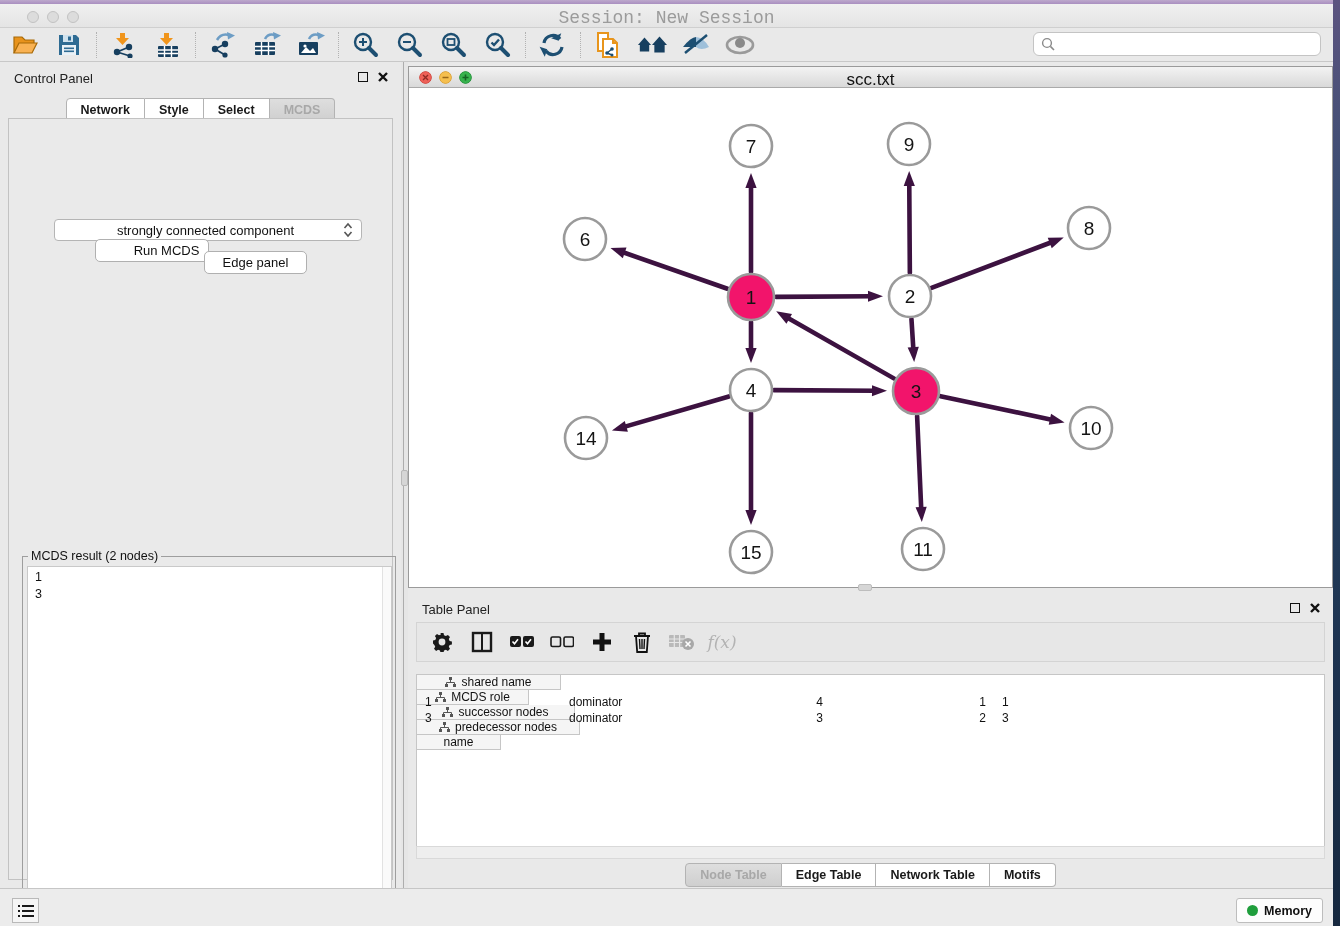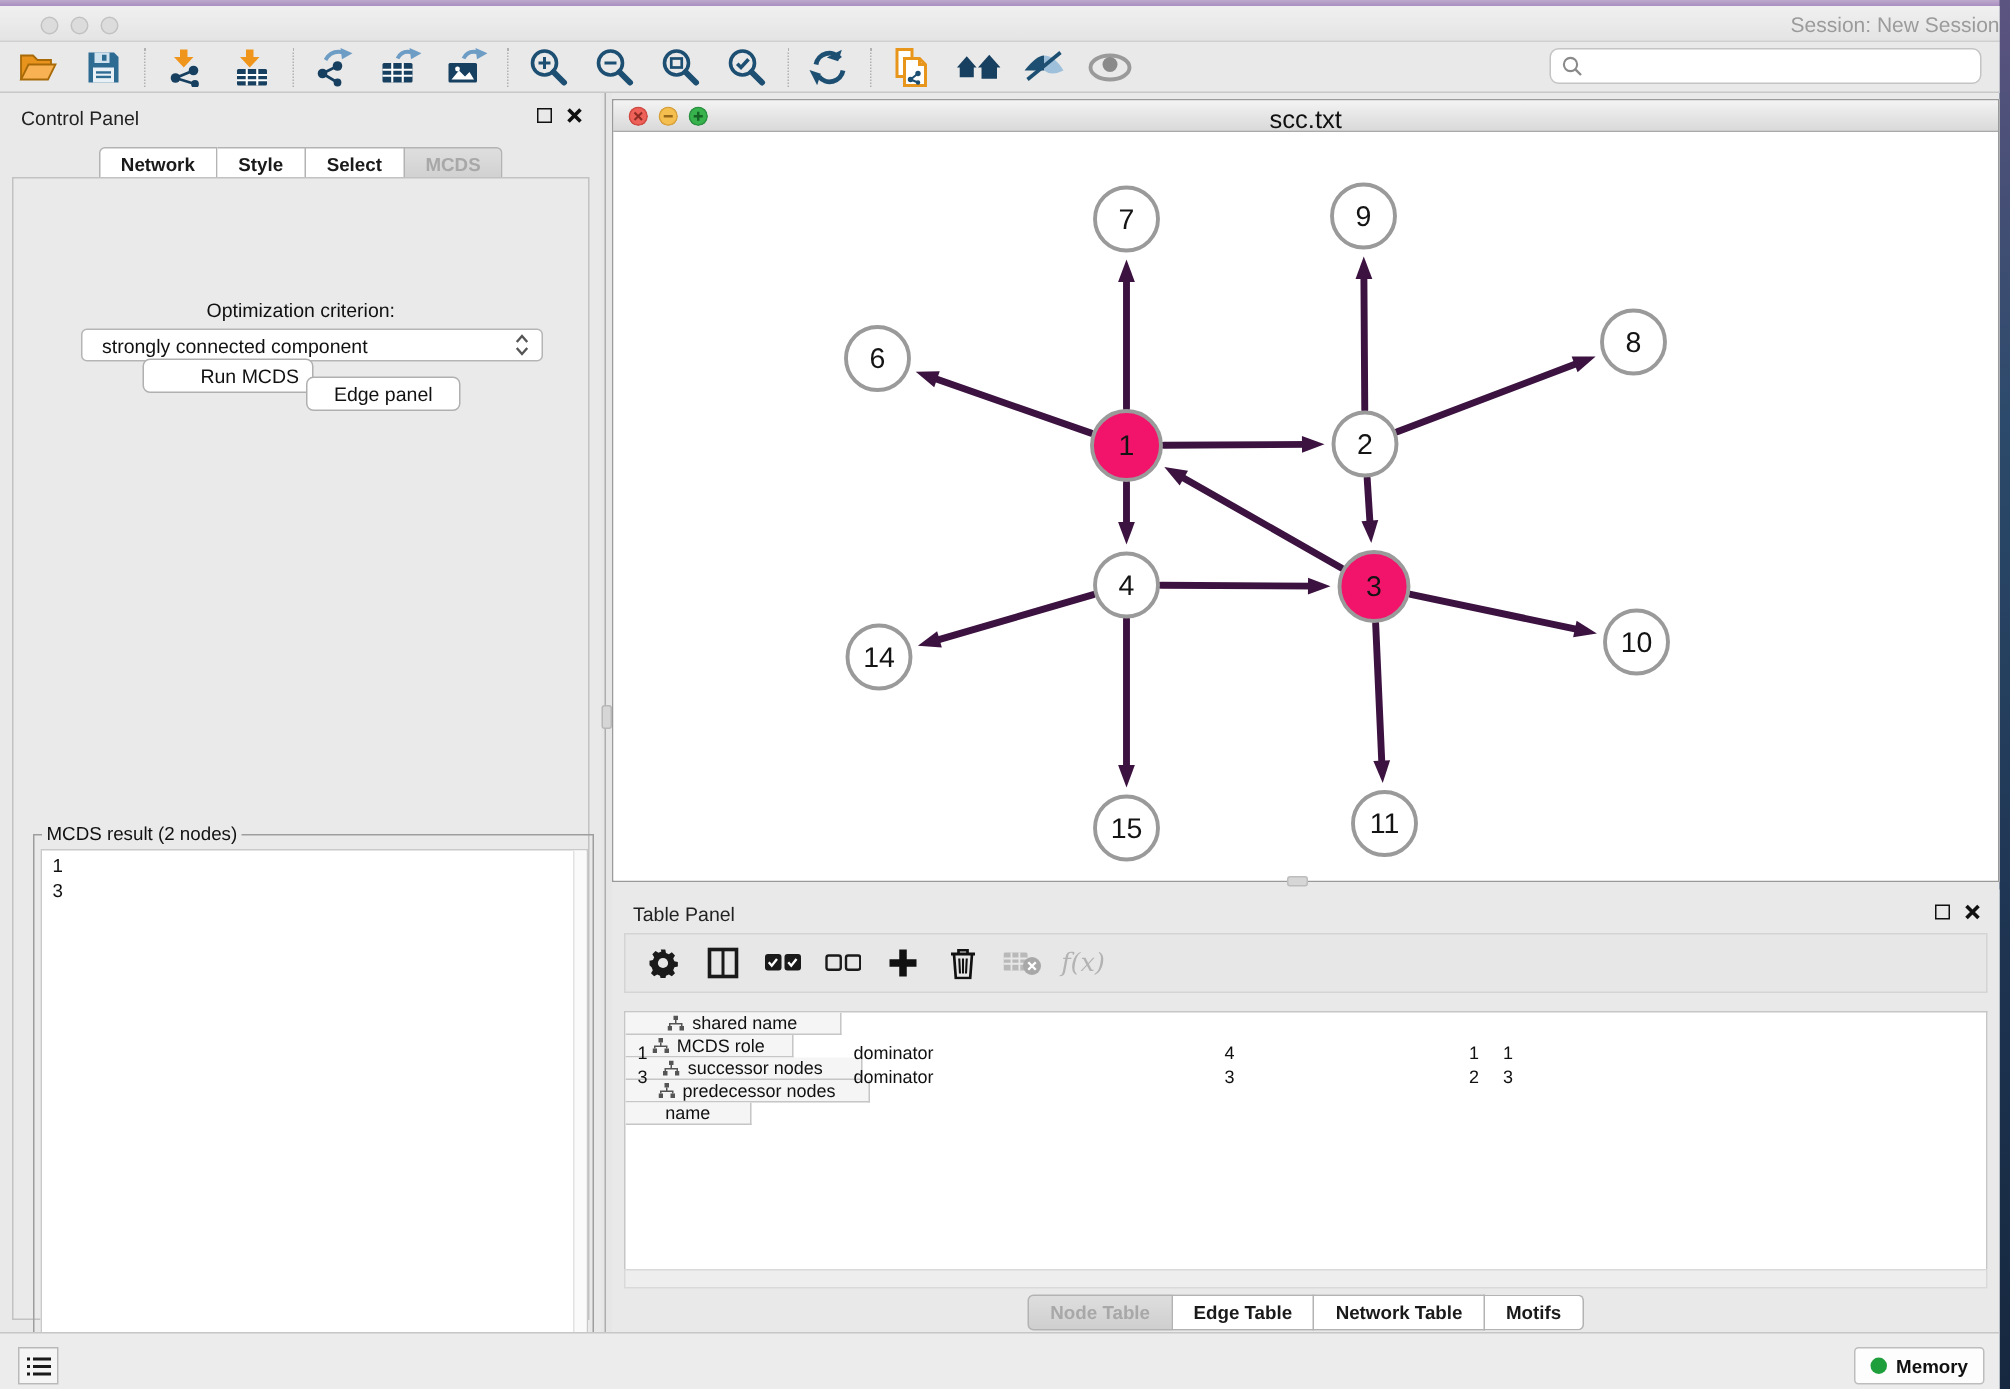--- a/index.html
+++ b/index.html
@@ -8,22 +8,22 @@
   .desktop-top { position:absolute; left:0; top:0; width:1340px; height:4px;
 romeo    background:linear-gradient(#bda9cc,#a98fc0); }
   .desktop-top { background:linear-gradient(#bda9cc,#a98fc0); }
   .desktop-right { position:absolute; right:0; top:0; width:7px; height:926px;
     background:linear-gradient(180deg,#5c5480 0%, #2c4a6b 30%, #1d3350 70%, #16283f 100%); }
   .app { position:absolute; left:0; top:4px; width:1333px; height:922px; background:#e9e9e9; }
 
   
   .titlebar { position:absolute; left:0; top:0; width:100%; height:24px;
     background:linear-gradient(#f0f0f0,#e4e4e4); border-bottom:1px solid #cfcfcf; }
-  .titlebar .title { position:absolute; left:0; right:0; top:4px; text-align:right;
-    font-size:14px; color:#9b9b9b; }
+  .titlebar .title { position:absolute; left:0; right:0; top:4px; text-align:center;
+    font-size:18px; color:#9b9b9b;font-family:Liberation Mono, monospace; }
   .tl-btn { position:absolute; top:7px; width:12px; height:12px; border-radius:50%;
     background:#dcdcdc; border:1px solid #c2c2c2; }
 
   
   .toolbar { position:absolute; left:0; top:24px; width:100%; height:34px; background:#e9e9e9;
     border-bottom:1px solid #c8c8c8; display:flex; align-items:center; }
   .tb-icon { width:30px; height:30px; display:flex; align-items:center; justify-content:center; cursor:default; }
   .tb-sep { width:1px; height:26px; border-left:1px dotted #b2b2b2; margin:0 12px; }
   .searchbox { position:absolute; right:12px; top:4px; width:288px; height:24px; background:#fff;
     border:1px solid #c4c4c4; border-radius:6px; display:flex; align-items:center; padding-left:7px; }
@@ -39,21 +39,21 @@
     font-size:12.5px; font-weight:700; color:#1a1a1a; display:flex; align-items:center; }
   .tab:first-child { border-left:1px solid #b3b3b3; border-top-left-radius:4px; border-bottom-left-radius:4px; }
   .tab:last-child { border-top-right-radius:4px; border-bottom-right-radius:4px; }
   .tab.active { background:linear-gradient(#dedede,#cfcfcf); color:#a8a8a8; }
   .cp-body { position:absolute; left:8px; top:56px; width:385px; height:762px;
     border:1px solid #c2c2c2; background:#eaeaea; }
   .opt-label { position:absolute; left:0; width:100%; top:80px; text-align:center; font-size:13px; color:#111; }
   .dropdown { position:absolute; left:45px; top:100px; width:308px; height:22px; background:#fff;
     border:1px solid #b5b5b5; border-radius:4px; font-size:13px; color:#111;
     display:flex; align-items:center; padding:0 8px 0 13px; }
-  .dropdown .dd-label { flex:1; }
+  .dropdown .dd-label { flex:1;text-align:center; }
   .btn { position:absolute; height:23px; background:#fff; border:1px solid #b0b0b0; border-radius:5px;
     font-size:13px; color:#111; display:flex; align-items:center; justify-content:center; }
   .fieldset { position:absolute; left:13px; top:437px; width:374px; height:378px;
     border:1px solid #9e9e9e; }
   .fieldset .legend { position:absolute; left:5px; top:-8px; background:#eaeaea; padding:0 3px;
     font-size:12.5px; color:#111; }
   .result-area { position:absolute; left:4px; top:9px; width:365px; height:364px; background:#fff;
     border:1px solid #c9c9c9; font-size:12.5px; color:#111; line-height:17px; padding:2px 0 0 7px; }
   .result-scroll { position:absolute; right:0; top:0; width:9px; height:100%; background:#fafafa;
     border-left:1px solid #e2e2e2; }
@@ -289,21 +289,20 @@
             <path d="M2 2 L10 10 M10 2 L2 10" stroke="#111" stroke-width="2.4"></path>
           </svg>
       </div>
       <div class="tabs-row">
         <div class="tab">Network</div>
         <div class="tab">Style</div>
         <div class="tab">Select</div>
         <div class="tab active">MCDS</div>
       </div>
       <div class="cp-body">
-        <div class="opt-label">Optimization criterion:</div>
         <div class="dropdown">
           <span class="dd-label">strongly connected component</span>
           <svg width="10" height="16" viewBox="0 0 10 16">
               <path d="M1.5 6 L5 2 L8.5 6" fill="none" stroke="#555" stroke-width="1.6"></path>
               <path d="M1.5 10 L5 14 L8.5 10" fill="none" stroke="#555" stroke-width="1.6"></path>
             </svg>
         </div>
         <div class="btn" style="left:86px; top:120px; width:114px;padding-left:29px;">Run MCDS</div>
         <div class="btn" style="left:195px; top:132px; width:103px;">Edge panel</div>
         <div class="fieldset">

